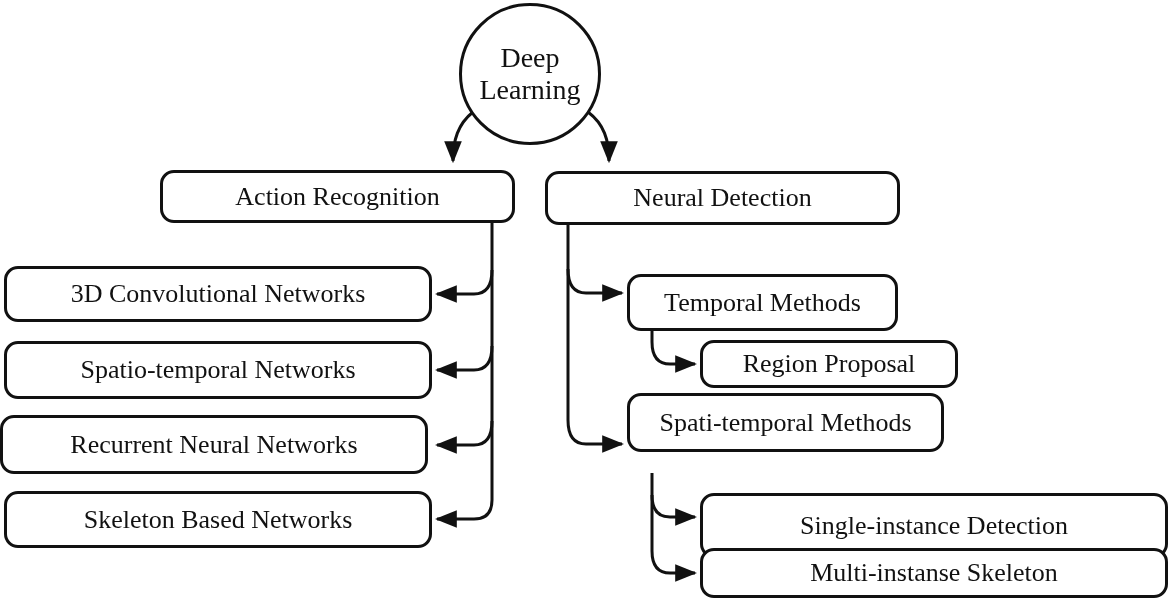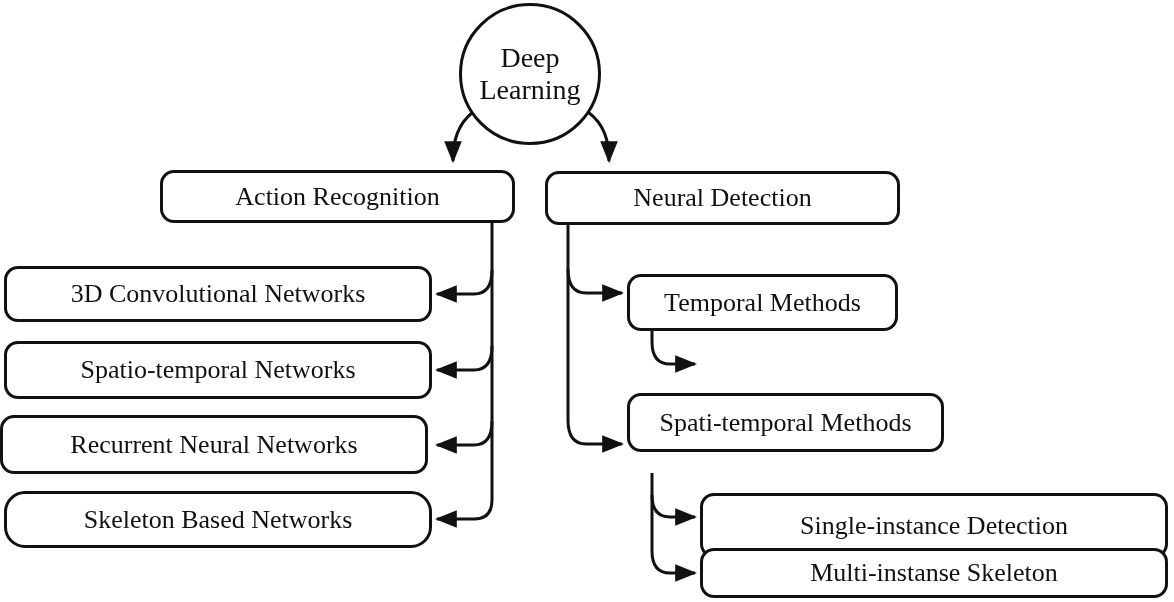--- a/index.html
+++ b/index.html
@@ -101,28 +101,31 @@
   </div>
 
   <div class="node" style="left:4px; top:341px; width:428px; height:58px;">
     <span class="label">Spatio-temporal Networks</span>
   </div>
 
   <div class="node" style="left:0; top:415px; width:428px; height:59px;">
     <span class="label">Recurrent Neural Networks</span>
   </div>
 
-  <div class="node" style="left:4px; top:491px; width:428px; height:57px;border-radius:21px;">
+  <div class="node" style="left:4px; top:491px; width:428px; height:57px;">
     <span class="label">Skeleton Based Networks</span>
   </div>
 
   <div class="node" style="left:627px; top:274px; width:271px; height:57px;">
     <span class="label">Temporal Methods</span>
   </div>
 
+  <div class="node" style="left:700px; top:340px; width:258px; height:48px;">
+    <span class="label">Region Proposal</span>
+  </div>
 
   <div class="node" style="left:627px; top:393px; width:317px; height:59px;">
     <span class="label">Spati-temporal Methods</span>
   </div>
 
   <div class="node" style="left:700px; top:493px; width:468px; height:65px;">
     <span class="label">Single-instance Detection</span>
   </div>
 
   <div class="node" style="left:700px; top:548px; width:468px; height:50px;">

